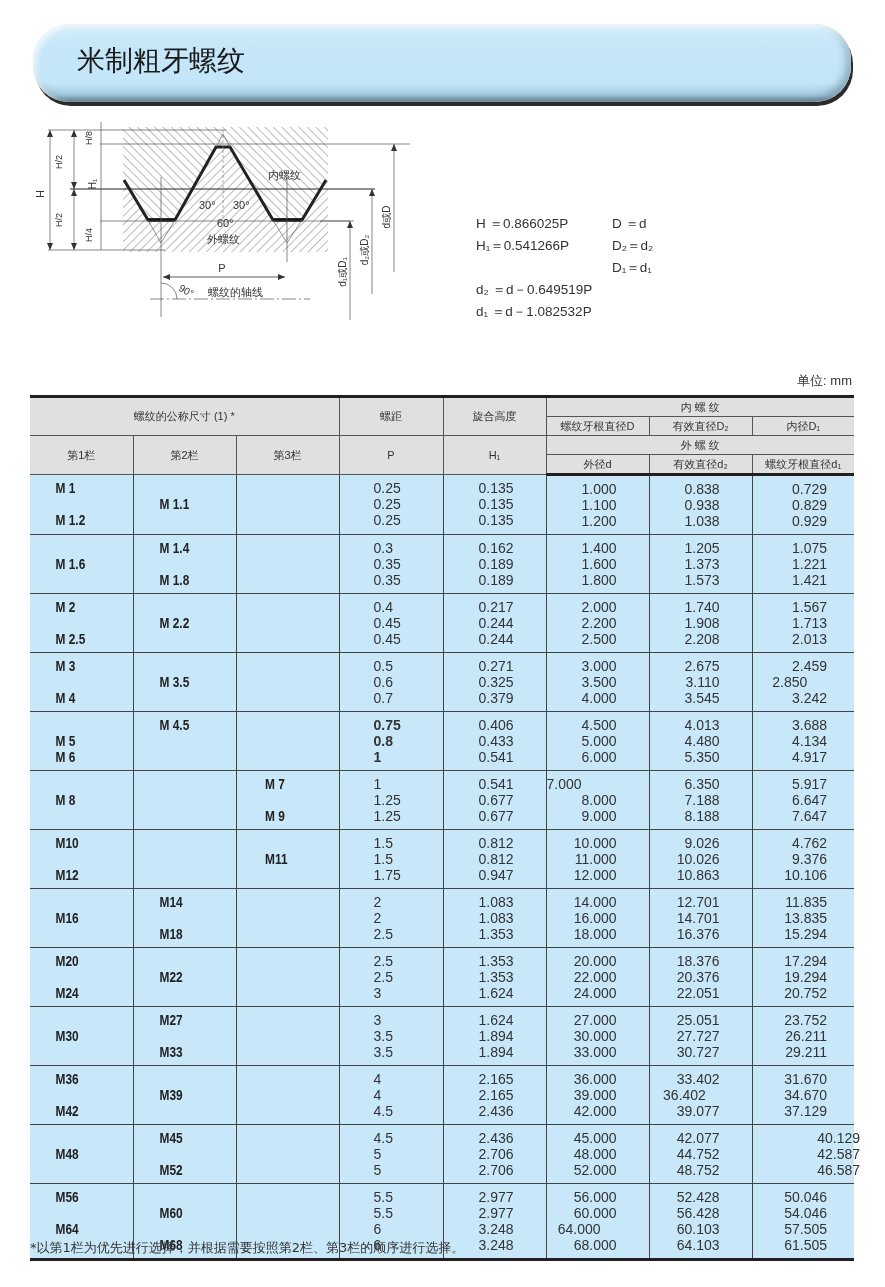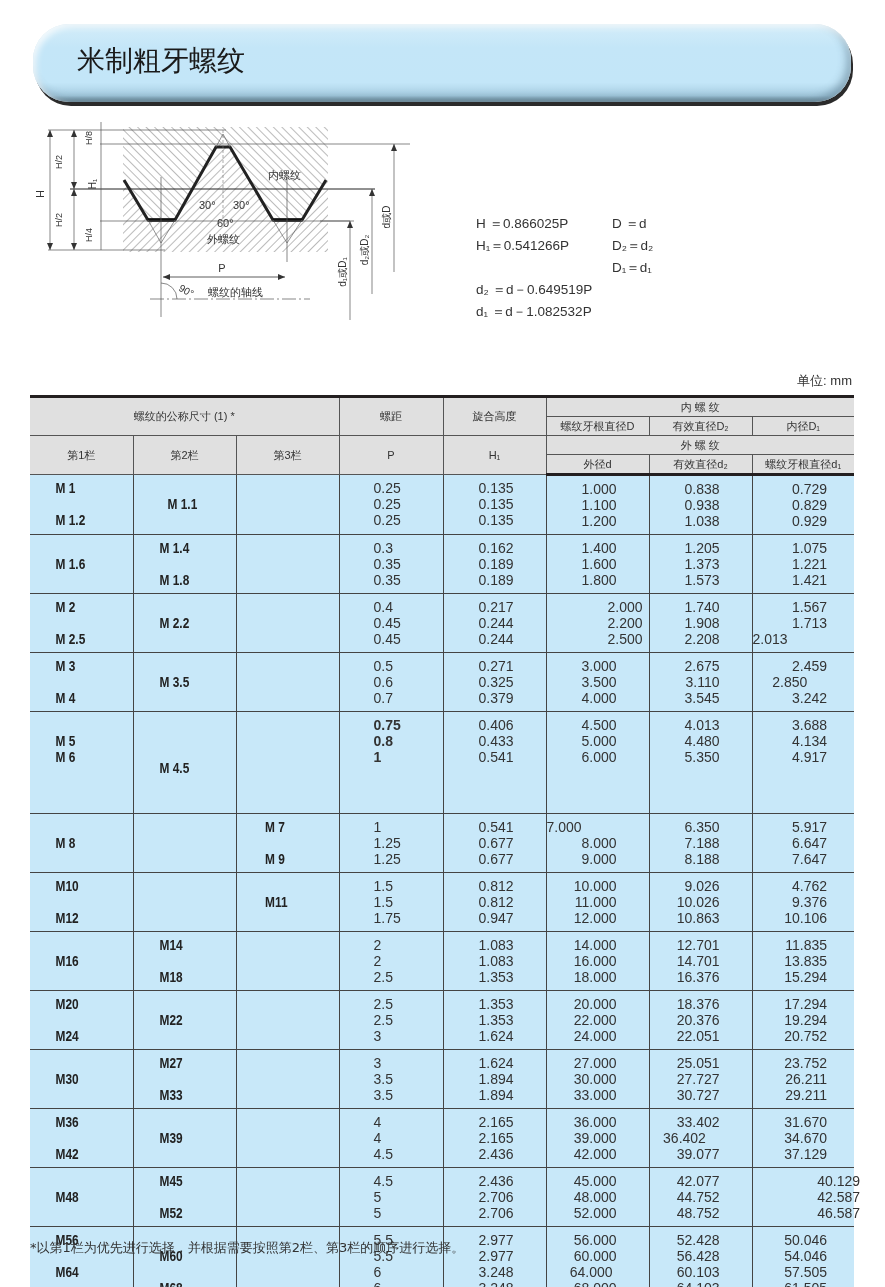--- a/index.html
+++ b/index.html
@@ -185,21 +185,21 @@
   </thead>
   <tbody id="spec-body">
       <tr>
         <td style="height: 58px;">
           <div class="cell" style="height: 58px;">
             <div class="ln name" style="top: 5px; text-align: left;;padding-left:30px">M 1</div>
             <div class="ln name" style="top: 21px; text-align: left;;padding-left:30px"></div>
             <div class="ln name" style="top: 37px; text-align: left;;padding-left:30px">M 1.2</div>
           </div>
         </td>
-        <td style="height: 58px; padding-left: 8px;">
+        <td style="height: 58px;">
           <div class="cell" style="height: 58px;">
             <div class="ln name" style="top: 5px; text-align: left;;padding-left:30px"></div>
             <div class="ln name" style="top: 21px; text-align: left;;padding-left:30px">M 1.1</div>
             <div class="ln name" style="top: 37px; text-align: left;;padding-left:30px"></div>
           </div>
         </td>
         <td style="height: 58px;">
           <div class="cell" style="height: 58px;">
             <div class="ln name" style="top: 5px; text-align: left;;padding-left:33px"></div>
             <div class="ln name" style="top: 21px; text-align: left;;padding-left:33px"></div>
@@ -330,38 +330,38 @@
           </div>
         </td>
         <td style="height: 58px;">
           <div class="cell" style="height: 58px;">
             <div class="ln " style="top: 5px; text-align: right;;padding-right:32px">0.217</div>
             <div class="ln " style="top: 21px; text-align: right;;padding-right:32px">0.244</div>
             <div class="ln " style="top: 37px; text-align: right;;padding-right:32px">0.244</div>
           </div>
         </td>
         <td style="height: 58px;">
-          <div class="cell" style="height: 58px; padding-left: 26px;">
+          <div class="cell" style="height: 58px;">
             <div class="ln " style="top: 5px; text-align: right;;padding-right:32px">2.000</div>
             <div class="ln " style="top: 21px; text-align: right;;padding-right:32px">2.200</div>
             <div class="ln " style="top: 37px; text-align: right;;padding-right:32px">2.500</div>
           </div>
         </td>
         <td style="height: 58px;">
           <div class="cell" style="height: 58px;">
             <div class="ln " style="top: 5px; text-align: right;;padding-right:32px">1.740</div>
             <div class="ln " style="top: 21px; text-align: right;;padding-right:32px">1.908</div>
             <div class="ln " style="top: 37px; text-align: right;;padding-right:32px">2.208</div>
           </div>
         </td>
         <td style="height: 58px;">
           <div class="cell" style="height: 58px;">
             <div class="ln " style="top: 5px; text-align: right;;padding-right:27px">1.567</div>
             <div class="ln " style="top: 21px; text-align: right;;padding-right:27px">1.713</div>
-            <div class="ln " style="top: 37px; ;">2.013</div>
+            <div class="ln " style="top: 37px; text-align: right;;padding-right:27px">2.013</div>
           </div>
         </td>
       </tr>
       <tr>
         <td style="height: 58px;">
           <div class="cell" style="height: 58px;">
             <div class="ln name" style="top: 5px; text-align: left;;padding-left:30px">M 3</div>
             <div class="ln name" style="top: 21px; text-align: left;;padding-left:30px"></div>
             <div class="ln name" style="top: 37px; text-align: left;;padding-left:30px">M 4</div>
           </div>
@@ -418,21 +418,21 @@
       </tr>
       <tr>
         <td style="height: 58px;">
           <div class="cell" style="height: 58px;">
             <div class="ln name" style="top: 5px; text-align: left;;padding-left:30px"></div>
             <div class="ln name" style="top: 21px; text-align: left;;padding-left:30px">M 5</div>
             <div class="ln name" style="top: 37px; text-align: left;;padding-left:30px">M 6</div>
           </div>
         </td>
         <td style="height: 58px;">
-          <div class="cell" style="height: 58px; margin-top: 43px;">
+          <div class="cell" style="height: 58px;">
             <div class="ln name" style="top: 5px; text-align: left;;padding-left:30px">M 4.5</div>
             <div class="ln name" style="top: 21px; text-align: left;;padding-left:30px"></div>
             <div class="ln name" style="top: 37px; text-align: left;;padding-left:30px"></div>
           </div>
         </td>
         <td style="height: 58px;">
           <div class="cell" style="height: 58px;">
             <div class="ln name" style="top: 5px; text-align: left;;padding-left:33px"></div>
             <div class="ln name" style="top: 21px; text-align: left;;padding-left:33px"></div>
             <div class="ln name" style="top: 37px; text-align: left;;padding-left:33px"></div>
@@ -918,21 +918,21 @@
             <div class="ln " style="top: 5px; text-align: right;;padding-right:32px">2.977</div>
             <div class="ln " style="top: 21px; text-align: right;;padding-right:32px">2.977</div>
             <div class="ln " style="top: 37px; text-align: right;;padding-right:32px">3.248</div>
             <div class="ln " style="top: 53px; text-align: right;;padding-right:32px">3.248</div>
           </div>
         </td>
         <td style="height: 74px;">
           <div class="cell" style="height: 74px;">
             <div class="ln " style="top: 5px; text-align: right;;padding-right:32px">56.000</div>
             <div class="ln " style="top: 21px; text-align: right;;padding-right:32px">60.000</div>
-            <div class="ln " style="top: 37px; text-align: right;;padding-right:36px">64.000</div>
+            <div class="ln " style="top: 37px; text-align: right;;padding-right:48px">64.000</div>
             <div class="ln " style="top: 53px; text-align: right;;padding-right:32px">68.000</div>
           </div>
         </td>
         <td style="height: 74px;">
           <div class="cell" style="height: 74px;">
             <div class="ln " style="top: 5px; text-align: right;;padding-right:32px">52.428</div>
             <div class="ln " style="top: 21px; text-align: right;;padding-right:32px">56.428</div>
             <div class="ln " style="top: 37px; text-align: right;;padding-right:32px">60.103</div>
             <div class="ln " style="top: 53px; text-align: right;;padding-right:32px">64.103</div>
           </div>

